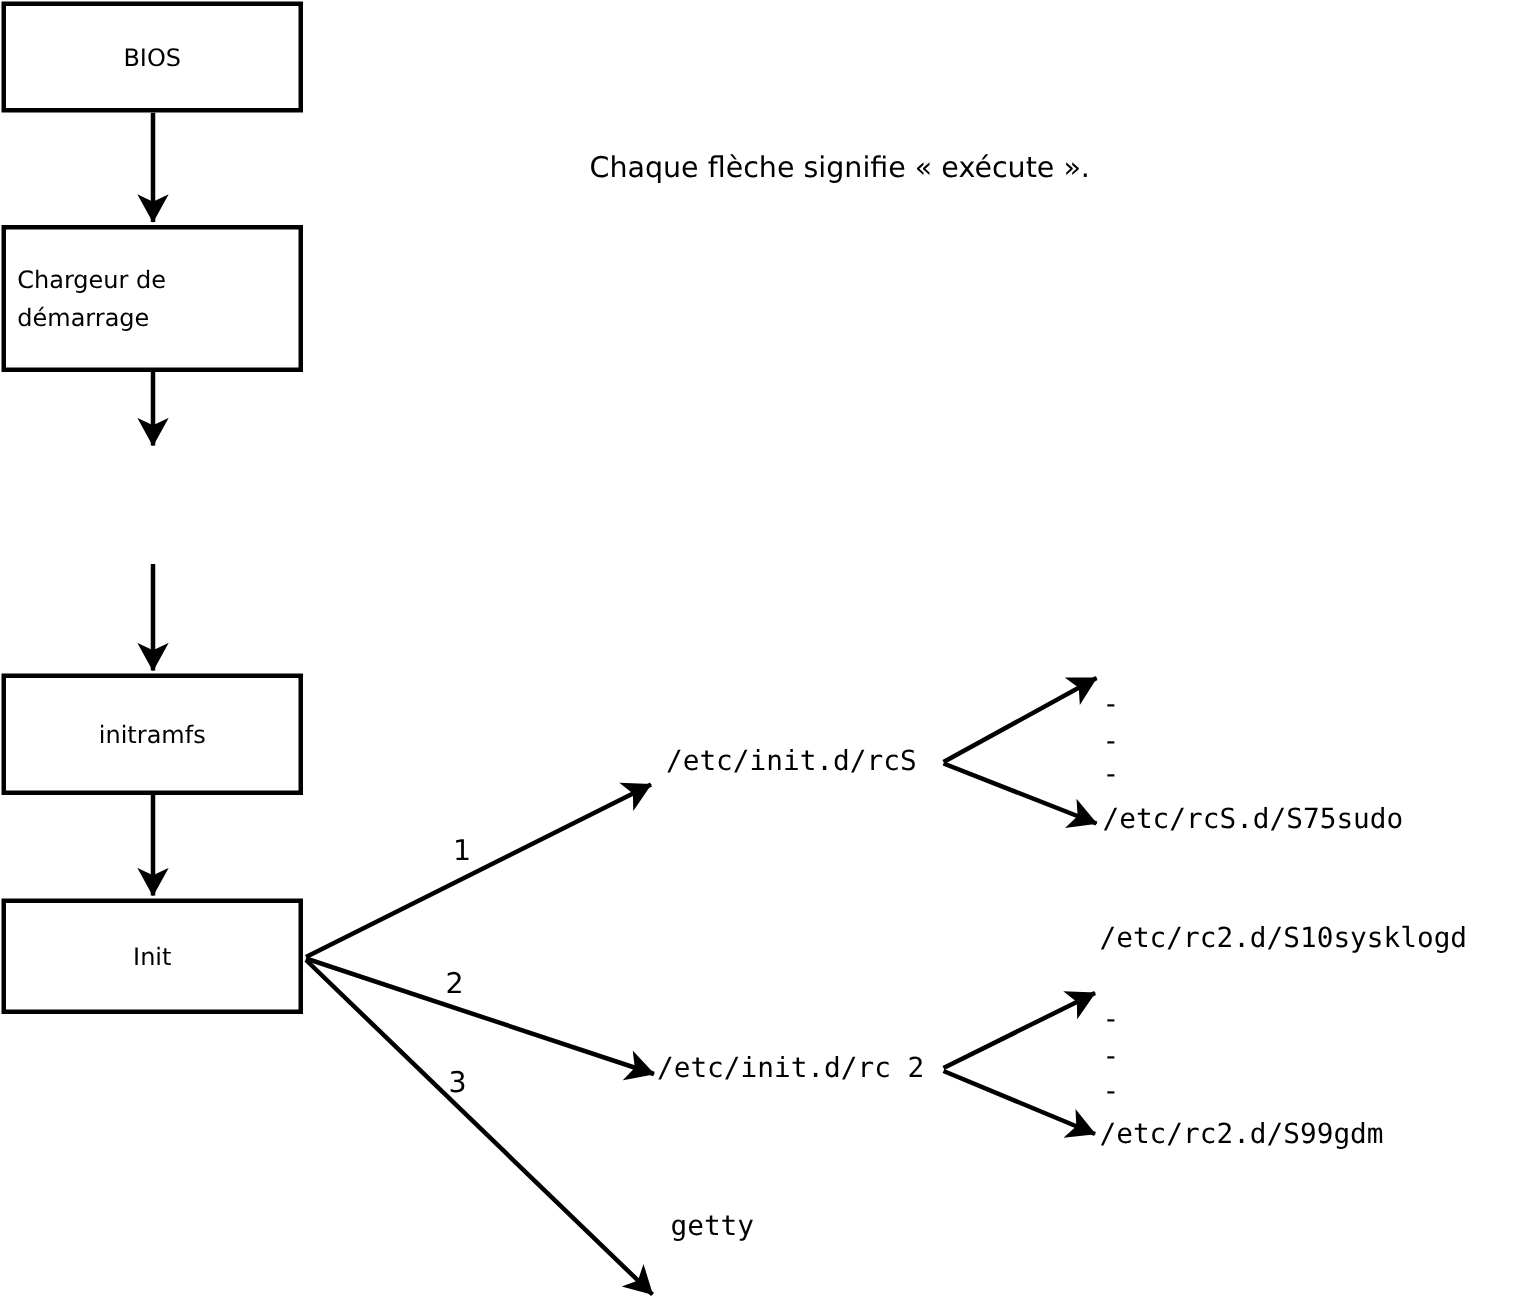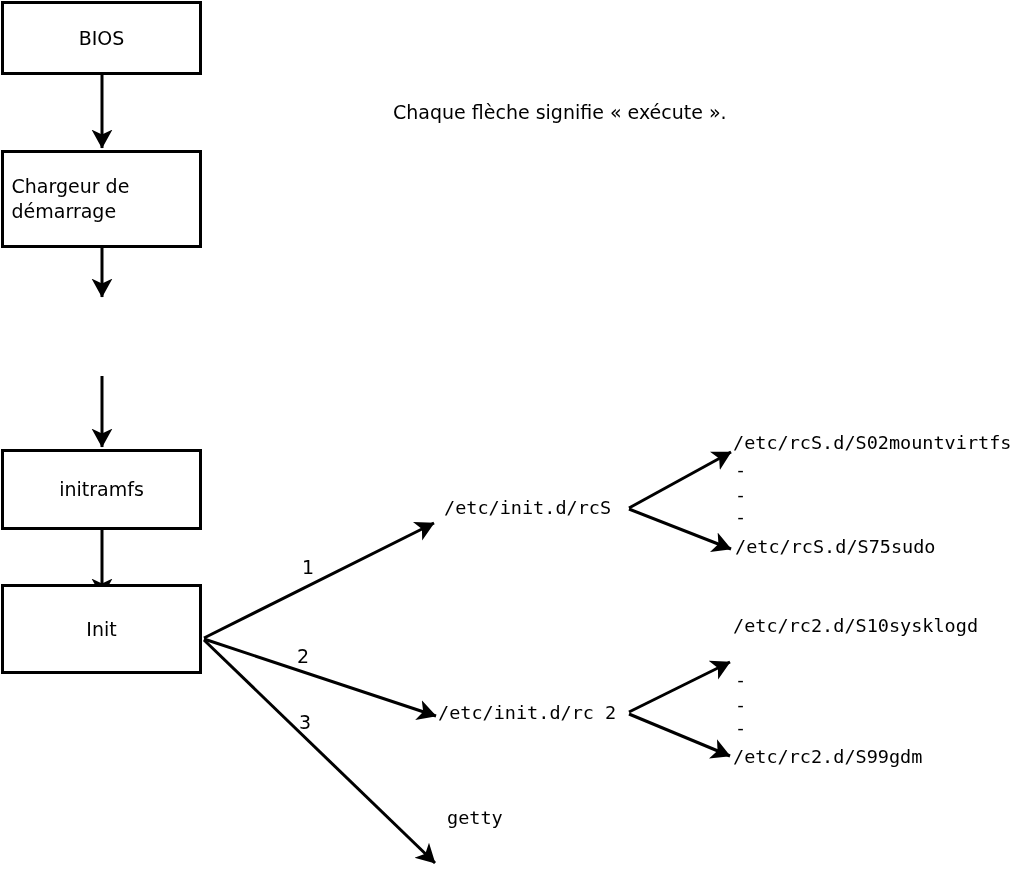--- a/index.html
+++ b/index.html
@@ -18,21 +18,21 @@
   svg.arrows marker path { fill: currentColor; stroke: none; }
   .box {
     position: absolute;
     left: 1px;
     width: 201px;
     border: 3px solid var(--line, #000000);
     background: var(--boxfill, #ffffff);
     display: flex;
     align-items: center;
     justify-content: center;
-    font-size: 19px;
+    font-size: 16px;
     line-height: 25px;
   }
   .box span { display: inline-block; text-align: left; max-width: 180px; }
   .caption {
     position: absolute;
     font-size: 19px;
     line-height: 1;
     white-space: nowrap;
     margin-left: 28px;
   }
@@ -75,35 +75,34 @@
 
   <div class="box" style="top:1px;height:74px">
     <span>BIOS</span>
   </div>
   <div class="box" style="top:150px;height:98px">
     <span>Chargeur de démarrage</span>
   </div>
   <div class="box" style="top:449px;height:81px">
     <span>initramfs</span>
   </div>
-  <div class="box" style="top:584px;height:90px">
+  <div class="box" style="top:599px;height:77px">
     <span>Init</span>
   </div>
 
   <div class="caption" style="left:365px;top:103px">Chaque flèche signifie « exécute ».</div>
 
   <div class="num" style="left:302px;top:558px">1</div>
   <div class="num" style="left:297px;top:647px">2</div>
   <div class="num" style="left:299px;top:713px">3</div>
 
   <div class="mono" style="left:444px;top:499px">/etc/init.d/rcS</div>
   <div class="mono" style="left:438px;top:704px">/etc/init.d/rc 2</div>
   <div class="mono" style="left:447px;top:809px">getty</div>
 
-  <div class="mono" style="left:733px;top:434px">/etc/rcS.d/S02mountvirtfs</div>
   <div class="mono" style="left:735px;top:461px">-</div>
   <div class="mono" style="left:735px;top:486px">-</div>
   <div class="mono" style="left:735px;top:508px">-</div>
   <div class="mono" style="left:735px;top:538px">/etc/rcS.d/S75sudo</div>
 
   <div class="mono" style="left:733px;top:617px">/etc/rc2.d/S10sysklogd</div>
   <div class="mono" style="left:735px;top:671px">-</div>
   <div class="mono" style="left:735px;top:696px">-</div>
   <div class="mono" style="left:735px;top:719px">-</div>
   <div class="mono" style="left:733px;top:748px">/etc/rc2.d/S99gdm</div>

